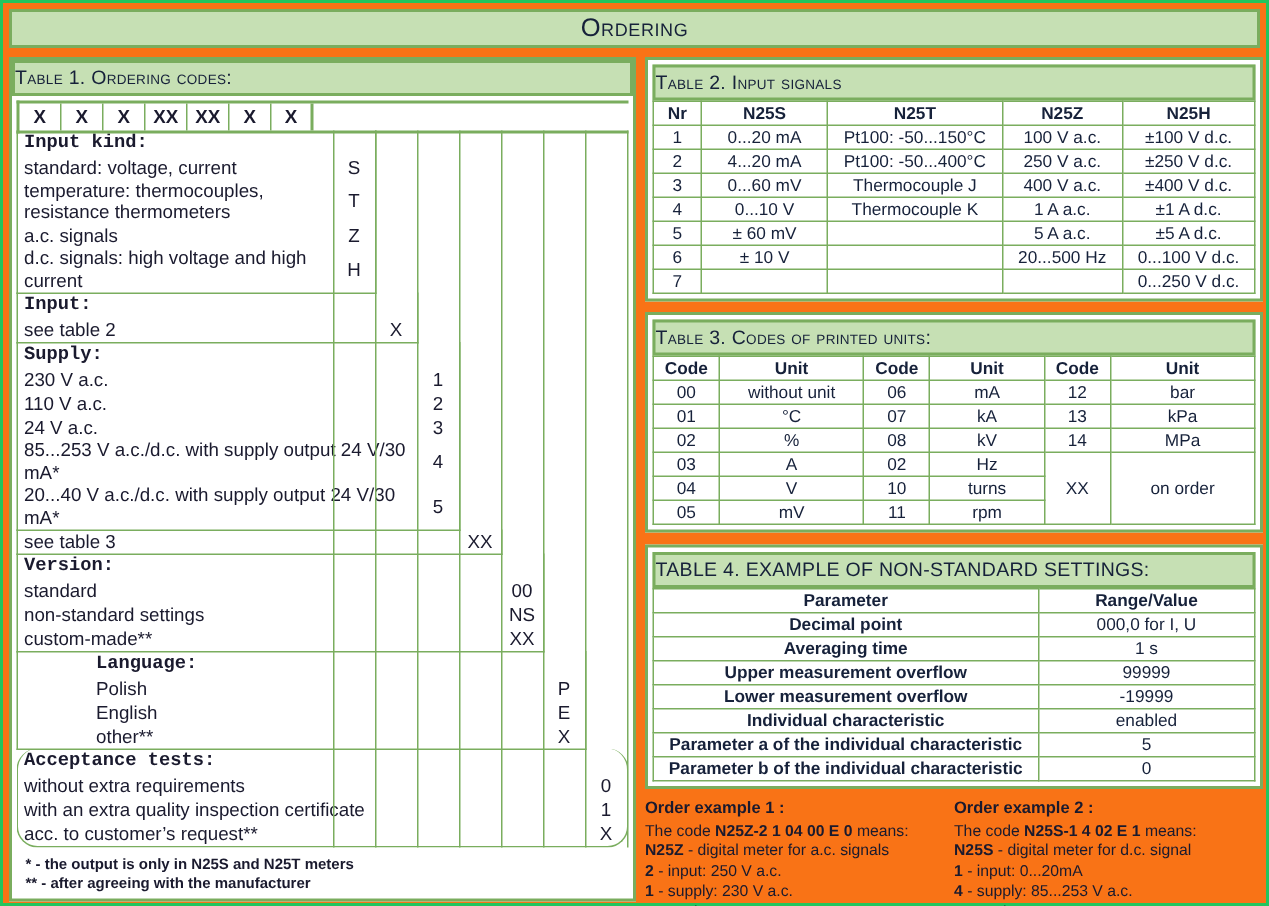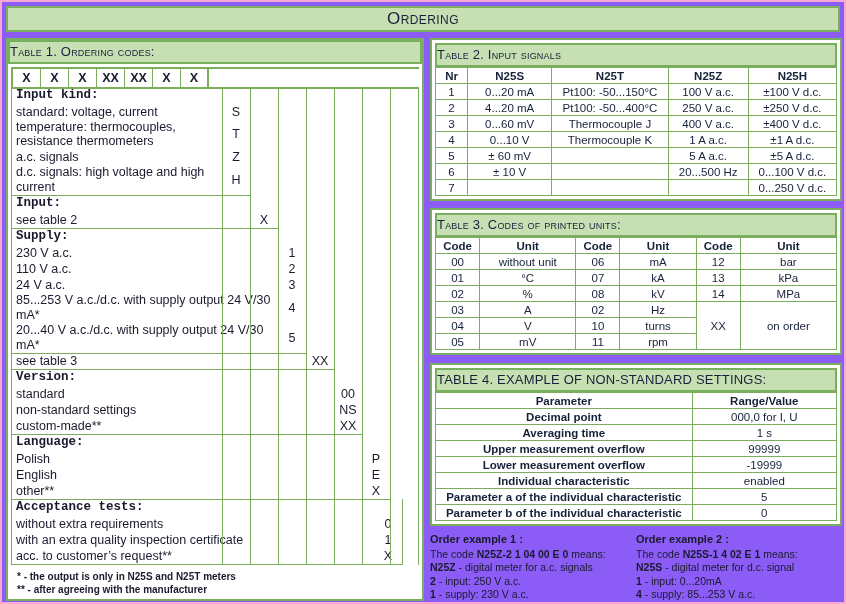--- a/index.html
+++ b/index.html
@@ -9,22 +9,22 @@
   body {
     width: 846px; height: 604px;
     font-family: "Liberation Sans", sans-serif;
     color: #1a1a2e;
     overflow: hidden;
   }
   .page {
     position: relative;
     width: 846px; height: 604px;
     box-sizing: border-box;
-    border: 2px solid #f9a8d4;
-    background: #8b5cf6;
+    border: 2px solid #22c55e;
+    background: #f97316;
   }
   
   .title-band {
     margin: 4px 4px 0 4px;
     height: 26px;
     background: #c6e0b4;
     border: 2px solid #7aad5e;
     box-sizing: border-box;
     display: flex; align-items: center; justify-content: center;
   }
@@ -266,36 +266,36 @@
                 </div>
                 <div class="sec-row">
                   <div class="txt">non-standard settings</div>
                   <div class="val">NS</div>
                 </div>
                 <div class="sec-row">
                   <div class="txt">custom-made**</div>
                   <div class="val">XX</div>
                 </div>
               </div>
-              <div class="sec" style="margin-right: 28px;">
+              <div class="sec" style="margin-right: 28px; padding-left: 48px;">
                 <div class="sec-title">Language:</div>
                 <div class="sec-row">
                   <div class="txt">Polish</div>
                   <div class="val">P</div>
                 </div>
                 <div class="sec-row">
                   <div class="txt">English</div>
                   <div class="val">E</div>
                 </div>
                 <div class="sec-row">
                   <div class="txt">other**</div>
                   <div class="val">X</div>
                 </div>
               </div>
-              <div class="sec" style="margin-right: 16px;">
+              <div class="sec" style="margin-right: 0px; border-radius: 14px;">
                 <div class="sec-title">Acceptance tests:</div>
                 <div class="sec-row">
                   <div class="txt">without extra requirements</div>
                   <div class="val">0</div>
                 </div>
                 <div class="sec-row">
                   <div class="txt">with an extra quality inspection certificate</div>
                   <div class="val">1</div>
                 </div>
                 <div class="sec-row">

